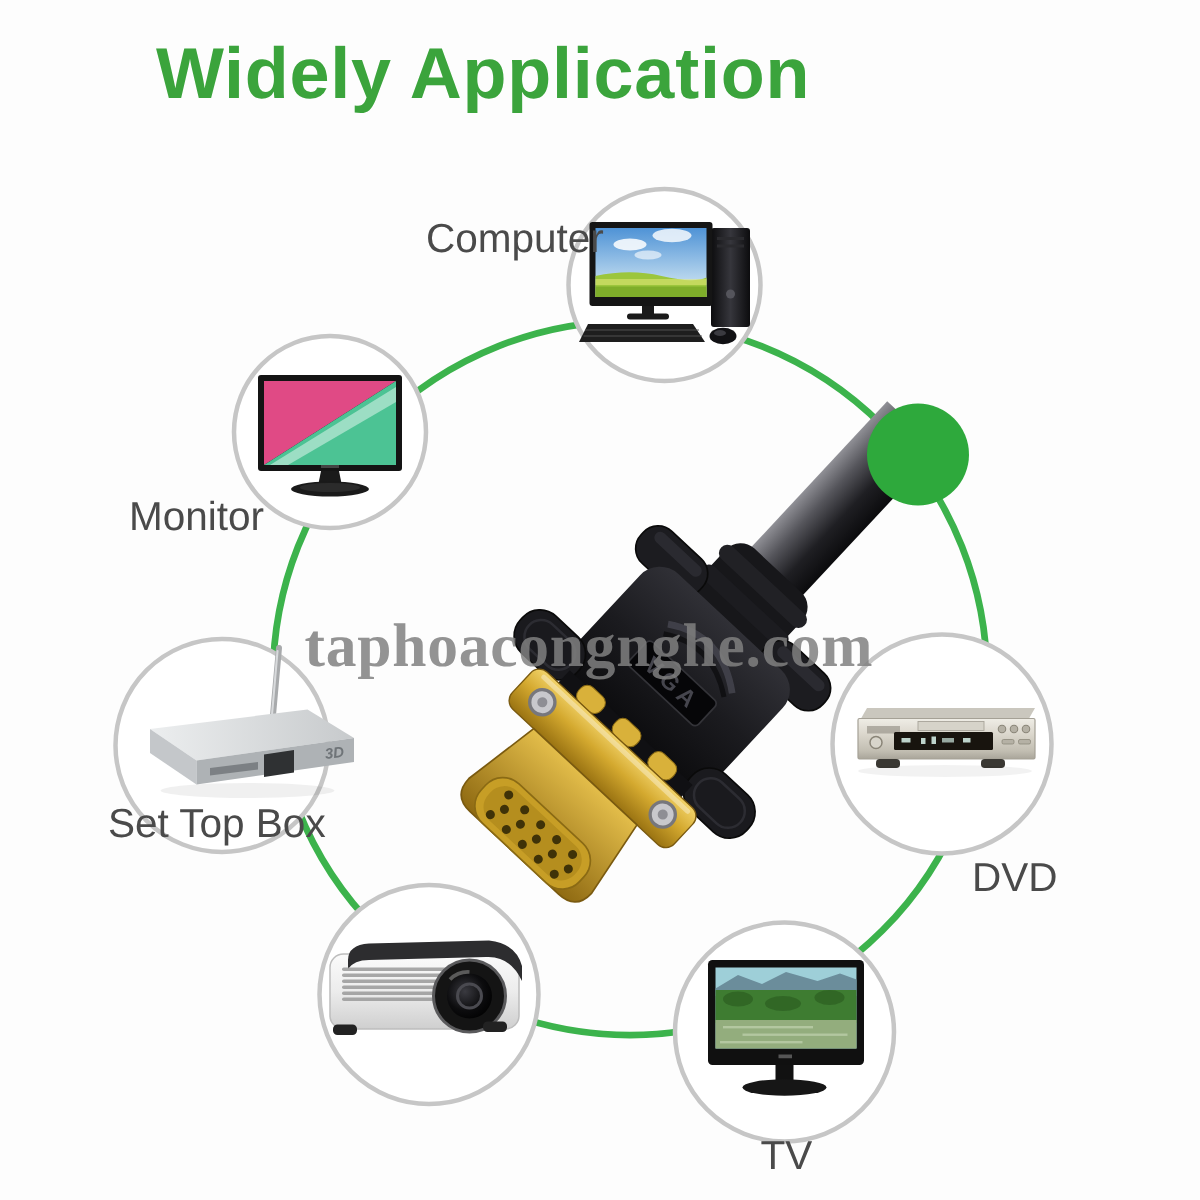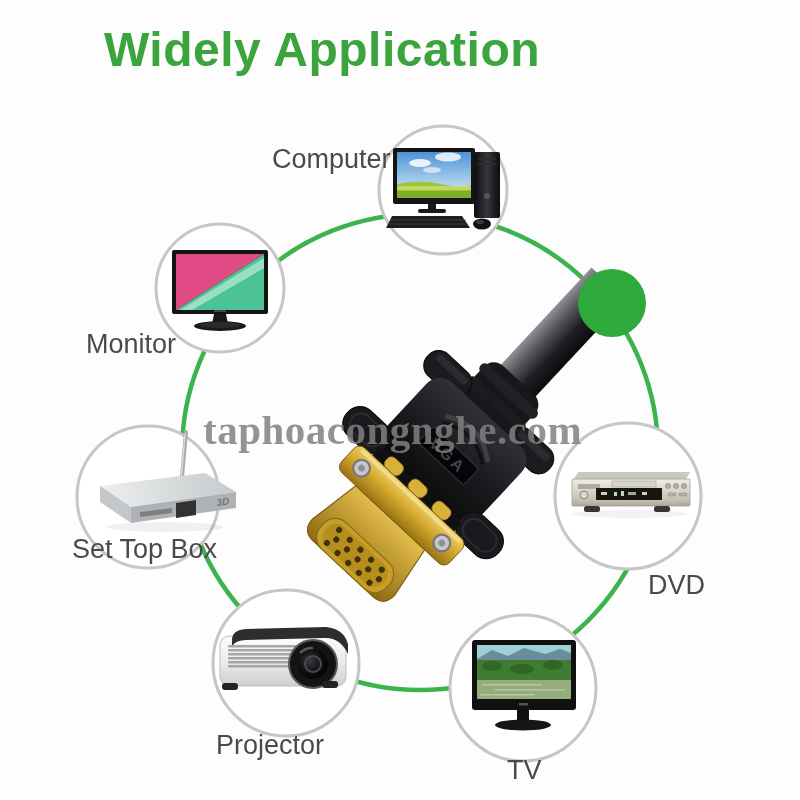--- a/index.html
+++ b/index.html
@@ -10,21 +10,21 @@
   .stage svg{position:absolute;inset:0;z-index:1;}
   .page-title{
     position:absolute;top:22px;left:0;width:644px;z-index:3;
     text-align:center;font-size:48px;font-weight:700;color:#3ba43c;
     letter-spacing:0.5px;
   }
   .device-label{
     position:absolute;z-index:3;color:#4a4a4a;font-size:27px;font-weight:400;
     white-space:nowrap;
   }
-  .label-computer{left:272px;top:144px;}
+  .label-computer{left:284px;top:144px;}
   .label-monitor{left:86px;top:329px;}
   .label-settopbox{left:72px;top:534px;}
   .label-projector{left:216px;top:730px;}
   .label-tv{left:507px;top:755px;}
   .label-dvd{left:648px;top:570px;text-align:center;}
   .watermark{
     position:absolute;left:203px;top:406px;z-index:5;
     font-family:"Liberation Serif",serif;font-weight:700;font-size:41px;
     color:rgba(128,128,128,0.85);letter-spacing:0.5px;white-space:nowrap;
   }
@@ -272,19 +272,18 @@
     </g>
 
     <circle cx="612" cy="303" r="34" fill="#2ea93c"></circle>
   </svg>
 
   <div class="page-title">Widely Application</div>
 
   <div class="device-label label-computer">Computer</div>
   <div class="device-label label-monitor">Monitor</div>
   <div class="device-label label-settopbox">Set Top Box</div>
-  <div class="device-label label-projector">Projector</div>
   <div class="device-label label-tv">TV</div>
   <div class="device-label label-dvd">DVD</div>
 
   <div class="watermark">taphoacongnghe.com</div>
 
 </div>
 
 </body></html>

